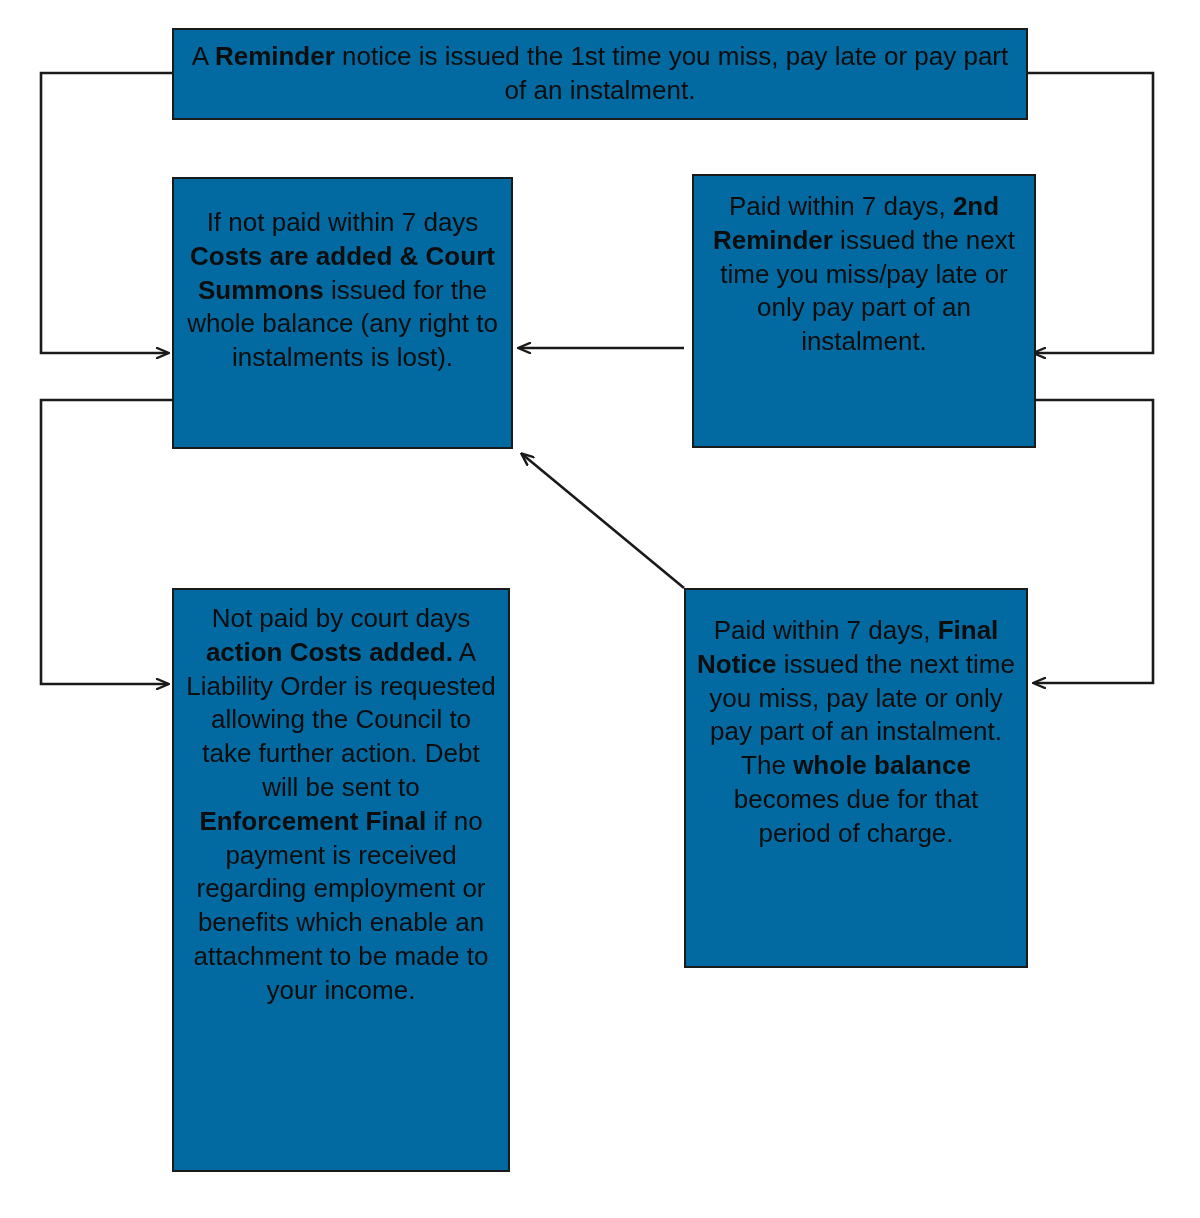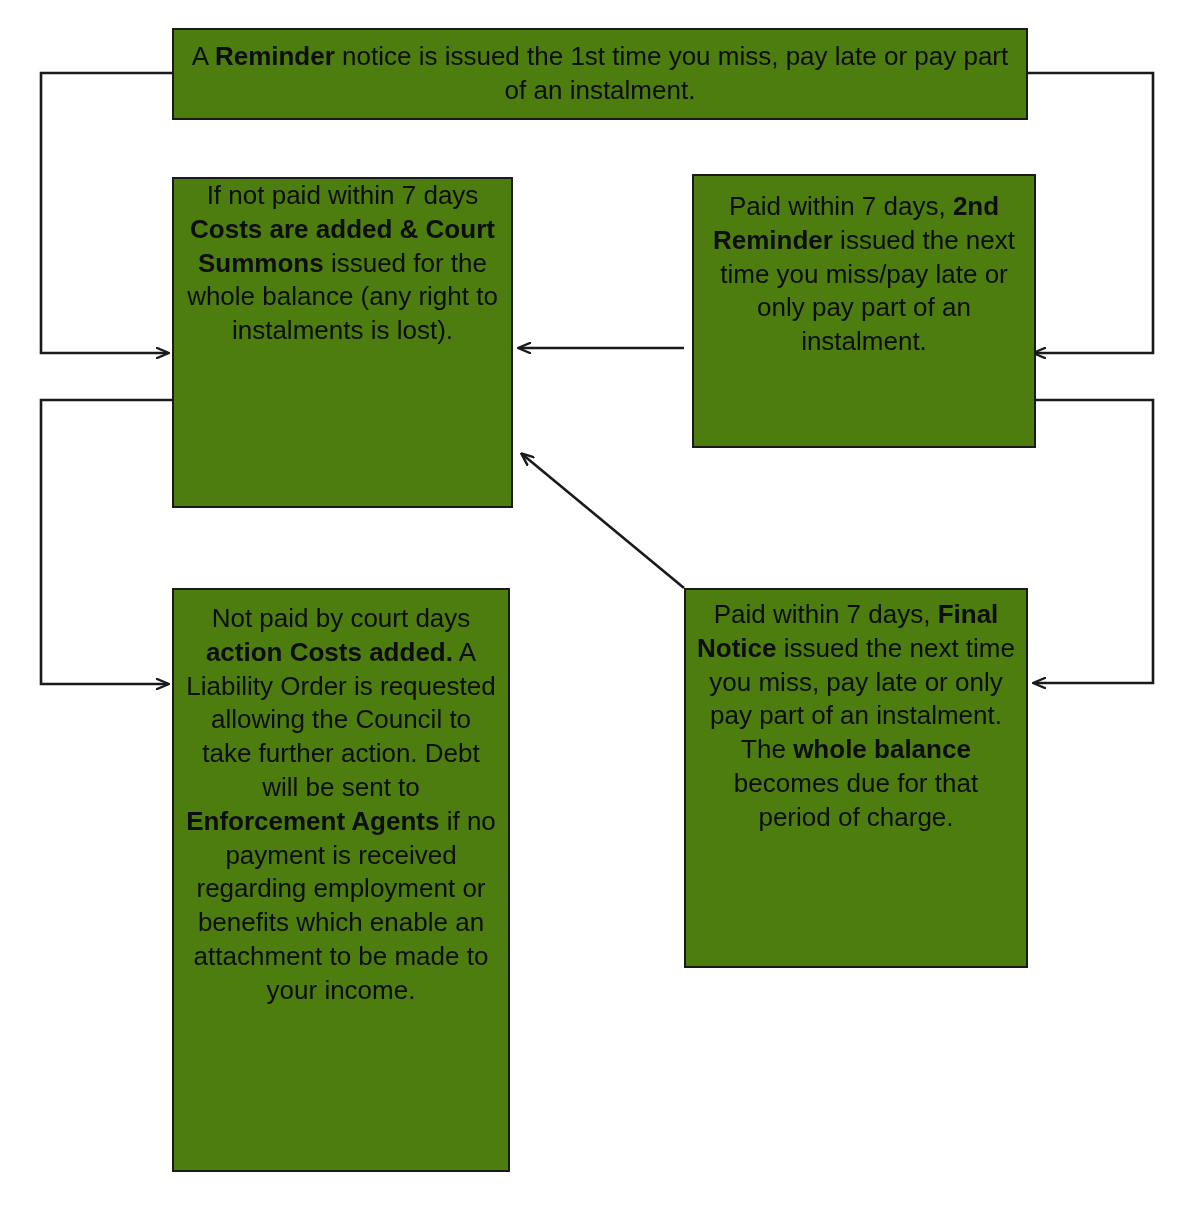--- a/index.html
+++ b/index.html
@@ -20,55 +20,55 @@
     left: 0;
     top: 0;
     width: 1200px;
     height: 1218px;
     pointer-events: none;
   }
   .node {
     position: absolute;
     box-sizing: border-box;
     border: 2px solid #1a1a1a;
-    background: #4d7c0f;
+    background: #0369a1;
     color: #0d0d0d;
     text-align: center;
     line-height: 1.30;
     font-size: 26px;
     padding: 6px 10px 6px 10px;
     z-index: 2;
   }
   .node .txt { display: block; }
   .node b { font-weight: bold; }
 
   
   #node-reminder {
     left: 172px; top: 28px; width: 856px; height: 92px;
     display: flex; align-items: center; justify-content: center;
   }
   
   #node-costs-summons {
-    left: 172px; top: 177px; width: 341px; height: 331px;
-    padding-top: 0;
+    left: 172px; top: 177px; width: 341px; height: 272px;
+    padding-top: 27px;
   }
   
   #node-second-reminder {
     left: 692px; top: 174px; width: 344px; height: 274px;
     padding-top: 14px;
   }
   
   #node-liability-order {
     left: 172px; top: 588px; width: 338px; height: 584px;
     padding-top: 12px;
   }
   
   #node-final-notice {
     left: 684px; top: 588px; width: 344px; height: 380px;
-    padding-top: 8px;
+    padding-top: 24px;
   }
 </style>
 </head>
 <body>
 
 <div id="canvas">
 
   <svg id="wires" viewBox="0 0 1200 1218" width="1200" height="1218" xmlns="http://www.w3.org/2000/svg">
     <defs>
       <marker id="ah" markerWidth="14" markerHeight="12" refX="12" refY="6" orient="auto" markerUnits="userSpaceOnUse">
@@ -95,20 +95,20 @@
 
   <div class="node" id="node-costs-summons">
     <span class="txt"><span>If not paid within 7 days </span><b>Costs are added &amp; Court Summons</b><span> issued for the whole balance (any right to instalments is lost).</span></span>
   </div>
 
   <div class="node" id="node-second-reminder">
     <span class="txt"><span>Paid within 7 days, </span><b>2nd Reminder</b><span> issued the next time you miss/pay late or only pay part of an instalment.</span></span>
   </div>
 
   <div class="node" id="node-liability-order">
-    <span class="txt"><span>Not paid by court days </span><b>action Costs added.</b><span> A Liability Order is requested allowing the Council to take further action. Debt will be sent to </span><b>Enforcement Agents</b><span> if no payment is received regarding employment or benefits which enable an attachment to be made to your income.</span></span>
+    <span class="txt"><span>Not paid by court days </span><b>action Costs added.</b><span> A Liability Order is requested allowing the Council to take further action. Debt will be sent to </span><b>Enforcement Final</b><span> if no payment is received regarding employment or benefits which enable an attachment to be made to your income.</span></span>
   </div>
 
   <div class="node" id="node-final-notice">
     <span class="txt"><span>Paid within 7 days, </span><b>Final Notice</b><span> issued the next time you miss, pay late or only pay part of an instalment. The </span><b>whole balance</b><span> becomes due for that period of charge.</span></span>
   </div>
 
 </div>
 
 </body></html>

